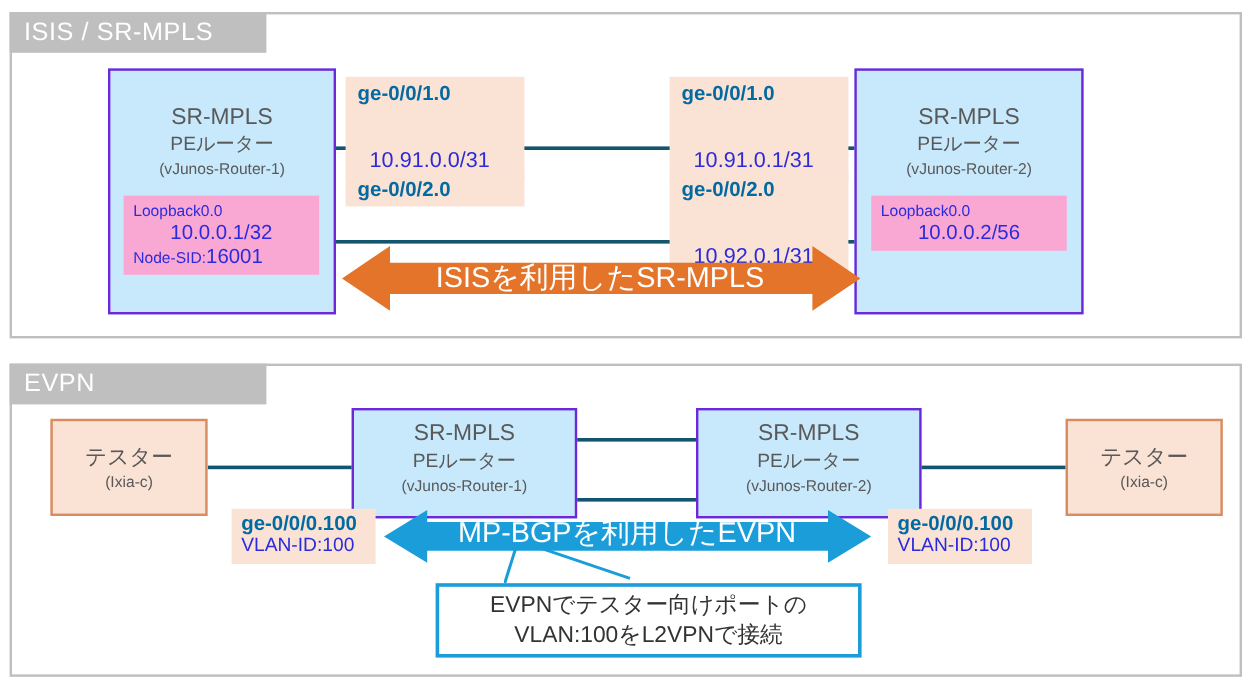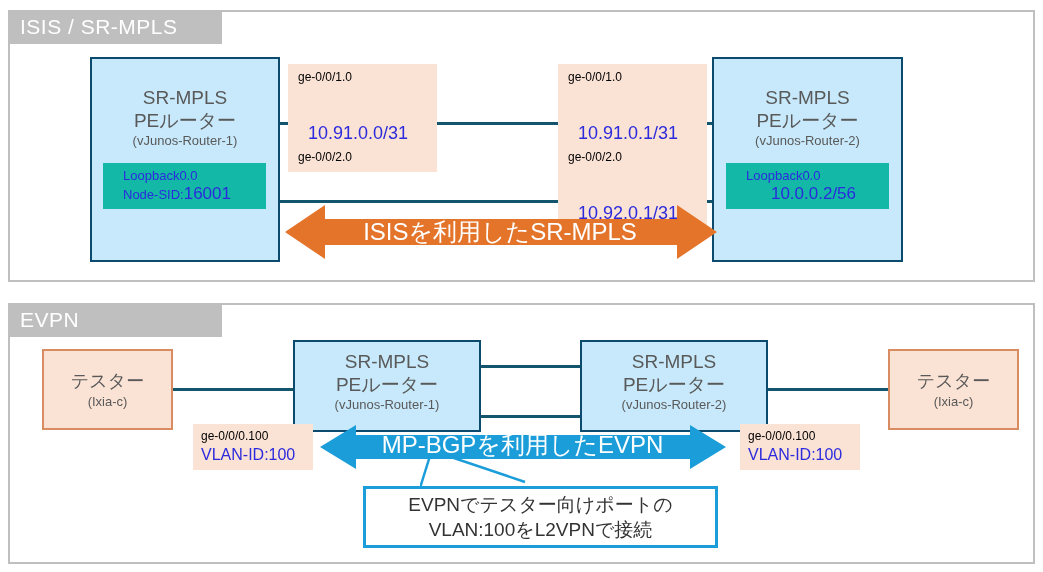--- a/index.html
+++ b/index.html
@@ -44,61 +44,61 @@
     white-space: nowrap;
   }
   #title-isis { left: 8px; top: 10px; width: 214px; }
   #title-evpn { left: 8px; top: 303px; width: 214px; }
 
   
   .router {
     position: absolute;
     box-sizing: border-box;
     background: #c7e9fb;
-    border: 2px solid #0c4a6e;
+    border: 2px solid #6d28d9;
     display: flex;
     flex-direction: column;
     align-items: center;
     color: #595959;
     text-align: center;
   }
   .router .r-l1 { font-size: 19px; line-height: 23px; }
-  .router .r-l2 { font-size: 19px; line-height: 23px; }
+  .router .r-l2 { font-size: 16px; line-height: 23px; }
   .router .r-l3 { font-size: 13px; line-height: 18px; }
 
   #router-1 { left: 90px;  top: 57px;  width: 190px; height: 205px; padding-top: 27px; }
   #router-2 { left: 712px; top: 57px;  width: 191px; height: 205px; padding-top: 27px; }
   #evpn-router-1 { left: 293px; top: 340px; width: 188px; height: 92px; padding-top: 8px; }
   #evpn-router-2 { left: 580px; top: 340px; width: 188px; height: 92px; padding-top: 8px; }
 
   
   .loopbox {
     position: absolute;
     box-sizing: border-box;
-    background: #14b8a6;
-    text-align: center;
-    padding: 4px 8px 5px 20px;
+    background: #f9a8d4;
+    text-align: center;
+    padding: 4px 8px 5px 8px;
     white-space: nowrap;
   }
   .loopbox .lb-name { font-size: 13px; line-height: 17px; color: #2b2bdd; text-align: left; }
   .loopbox .lb-ip   { font-size: 17px; line-height: 20px; color: #2b2bdd; }
   .loopbox .lb-sid  { font-size: 13px; line-height: 19px; color: #2b2bdd; text-align: left; }
   .loopbox .lb-sid .big { font-size: 17px; }
   #loop-1 { left: 103px; top: 163px; width: 163px; }
   #loop-2 { left: 726px; top: 163px; width: 163px; }
 
   
   .iflabel {
     position: absolute;
     box-sizing: border-box;
     background: #fae2d5;
     padding: 5px 10px 6px 10px;
     white-space: nowrap;
   }
-  .iflabel .if-name { font-size: 12px; line-height: 17px; color: #000000; }
+  .iflabel .if-name { font-size: 17px; line-height: 17px; color: #0369a1; font-weight: bold; }
   .iflabel .if-ip   { font-size: 18px; line-height: 22px; color: #2b2bdd; padding-left: 10px; margin-top: 36px; }
   .iflabel .if-vlan { font-size: 16px; line-height: 20px; color: #2b2bdd; }
 
   #if-l1 { left: 288px; top: 64px;  width: 149px; }
   #if-l2 { left: 288px; top: 144px; width: 149px; }
   #if-r1 { left: 558px; top: 64px;  width: 149px; }
   #if-r2 { left: 558px; top: 144px; width: 149px; }
   #if-evpn-l { left: 193px; top: 424px; width: 120px; padding: 4px 8px 5px 8px; }
   #if-evpn-r { left: 740px; top: 424px; width: 120px; padding: 4px 8px 5px 8px; }
 
@@ -169,20 +169,21 @@
   <div class="link" style="left:278px; top:122px; width:436px;"></div>
   <div class="link" style="left:278px; top:200px; width:436px;"></div>
 
   <div class="router" id="router-1">
     <div class="r-l1">SR-MPLS</div>
     <div class="r-l2">PEルーター</div>
     <div class="r-l3">(vJunos-Router-1)</div>
   </div>
   <div class="loopbox" id="loop-1">
     <div class="lb-name">Loopback0.0</div>
+    <div class="lb-ip">10.0.0.1/32</div>
     <div class="lb-sid"><span>Node-SID:</span><span class="big">16001</span></div>
   </div>
 
   <div class="router" id="router-2">
     <div class="r-l1">SR-MPLS</div>
     <div class="r-l2">PEルーター</div>
     <div class="r-l3">(vJunos-Router-2)</div>
   </div>
   <div class="loopbox" id="loop-2">
     <div class="lb-name">Loopback0.0</div>

